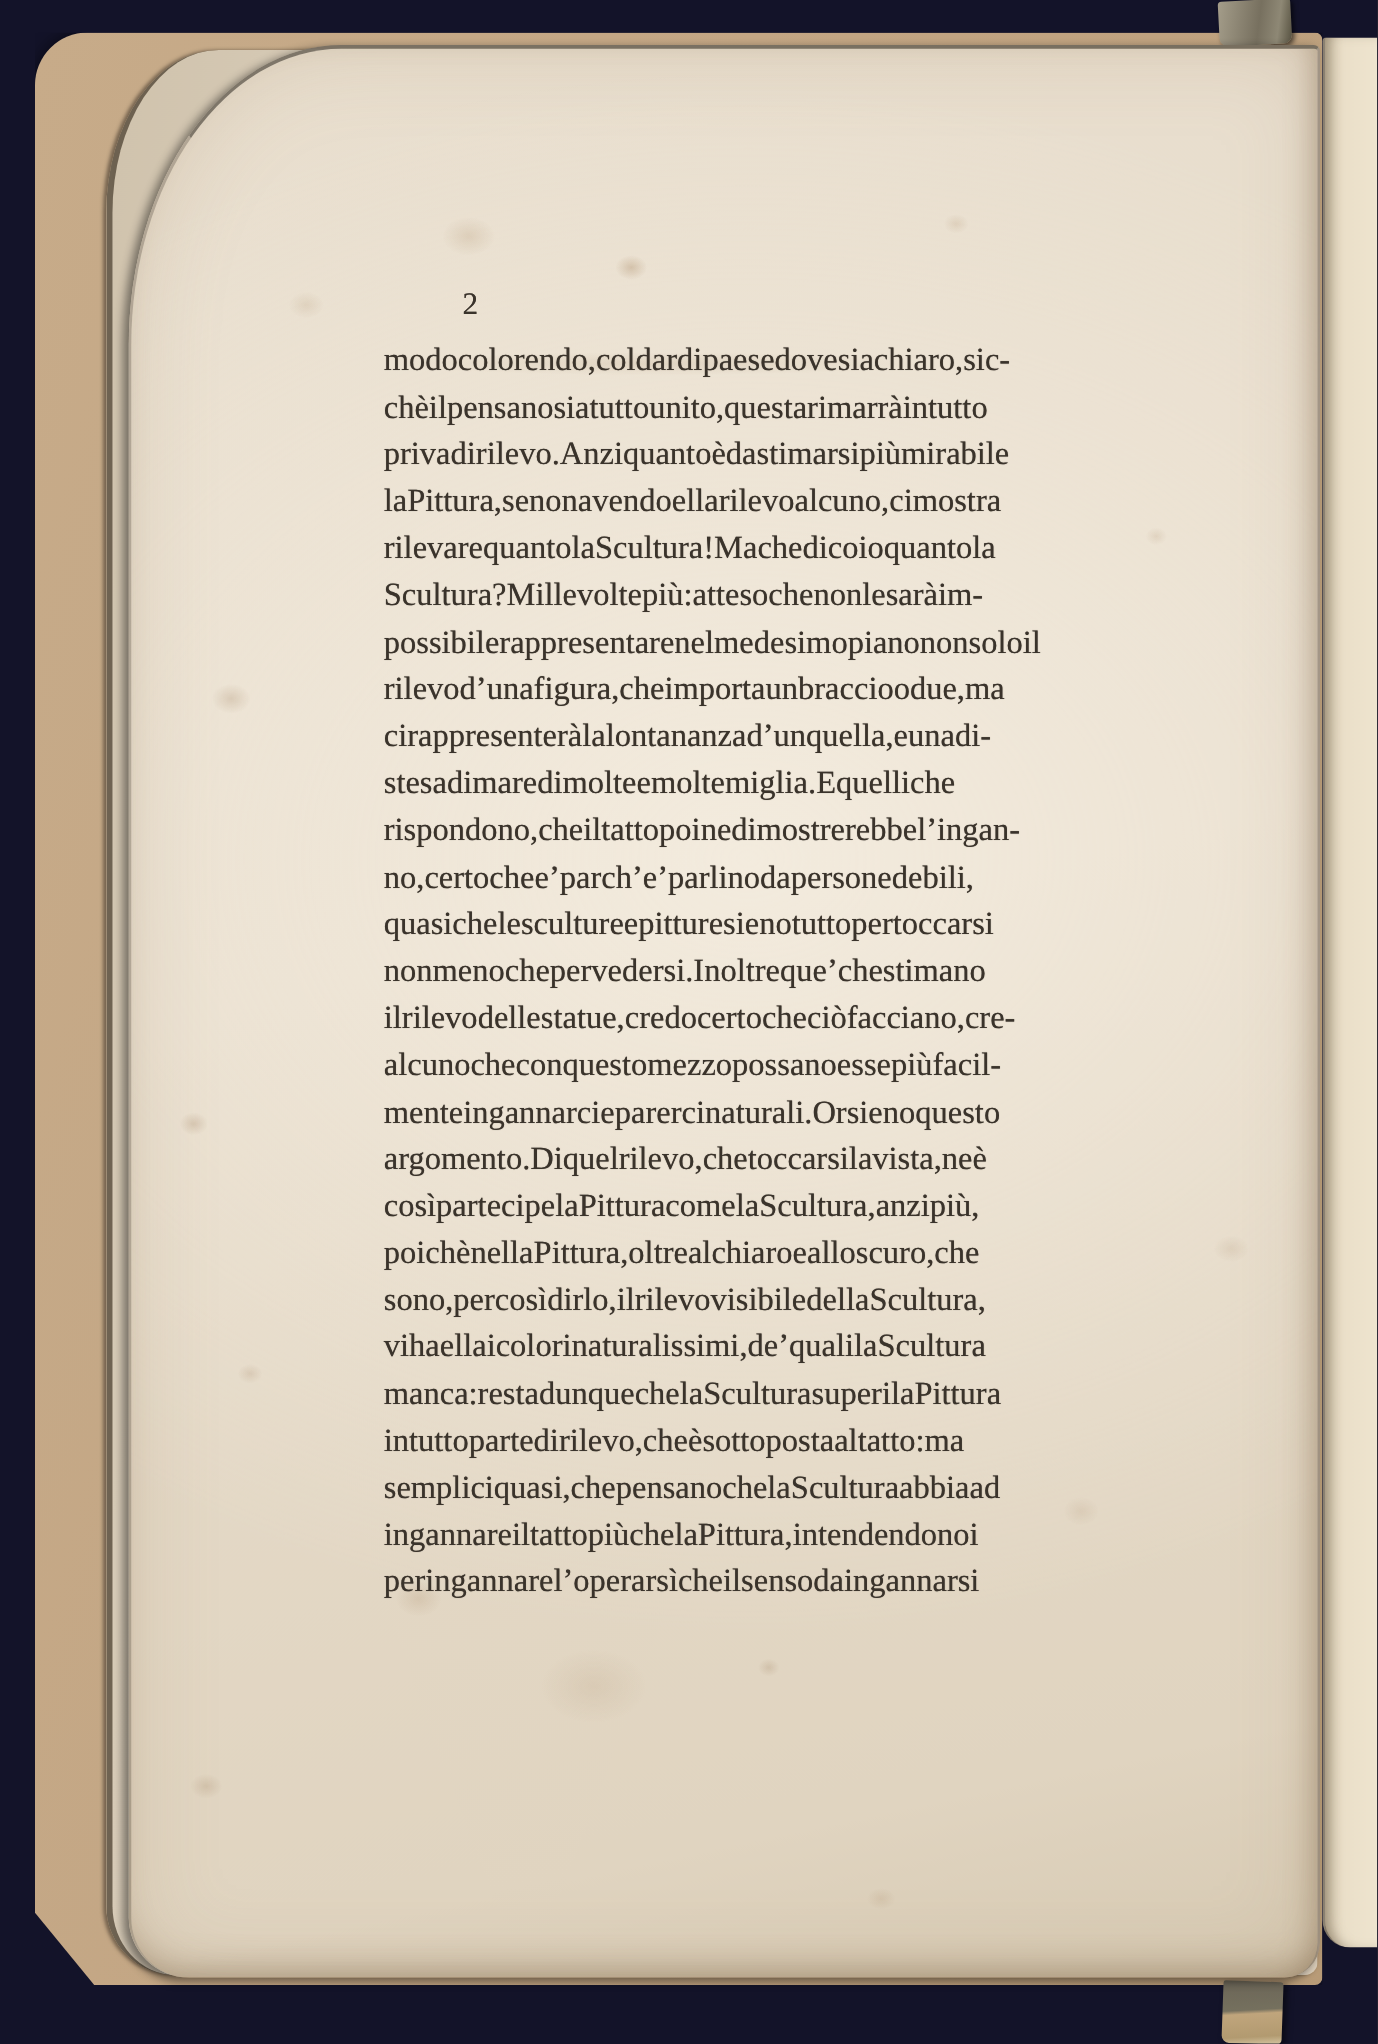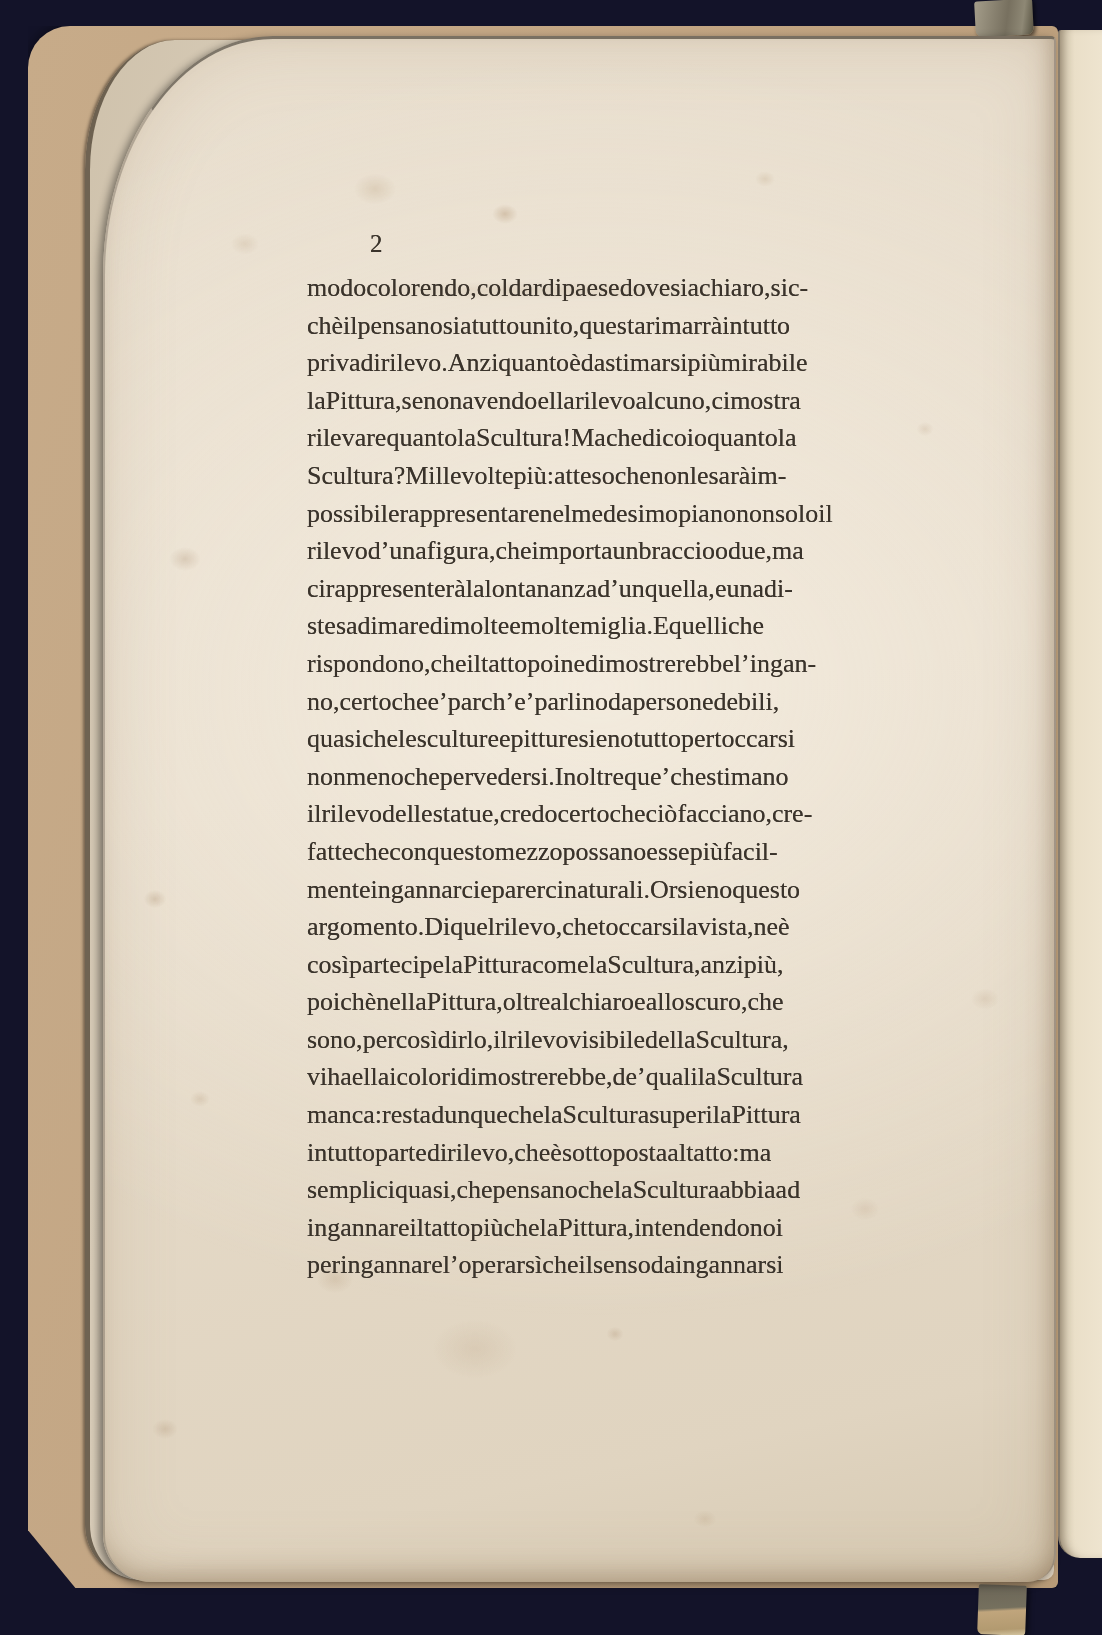--- a/index.html
+++ b/index.html
@@ -330,21 +330,21 @@
           <span>delle</span>
           <span>statue,</span>
           <span>credo</span>
           <span>certo</span>
           <span>che</span>
           <span>ciò</span>
           <span>facciano,</span>
           <span>cre-</span>
         </div>
         <div class="text-line">
-          <span>fatte</span>
+          <span>alcuno</span>
           <span>che</span>
           <span>con</span>
           <span>questo</span>
           <span>mezzo</span>
           <span>possano</span>
           <span>esse</span>
           <span>più</span>
           <span>facil-</span>
         </div>
         <div class="text-line">
@@ -402,21 +402,21 @@
           <span>visibile</span>
           <span>della</span>
           <span>Scultura,</span>
         </div>
         <div class="text-line">
           <span>vi</span>
           <span>ha</span>
           <span>ella</span>
           <span>i</span>
           <span>colori</span>
-          <span>dimostrerebbe,</span>
+          <span>naturalissimi,</span>
           <span>de’</span>
           <span>quali</span>
           <span>la</span>
           <span>Scultura</span>
         </div>
         <div class="text-line">
           <span>manca:</span>
           <span>resta</span>
           <span>dunque</span>
           <span>che</span>

